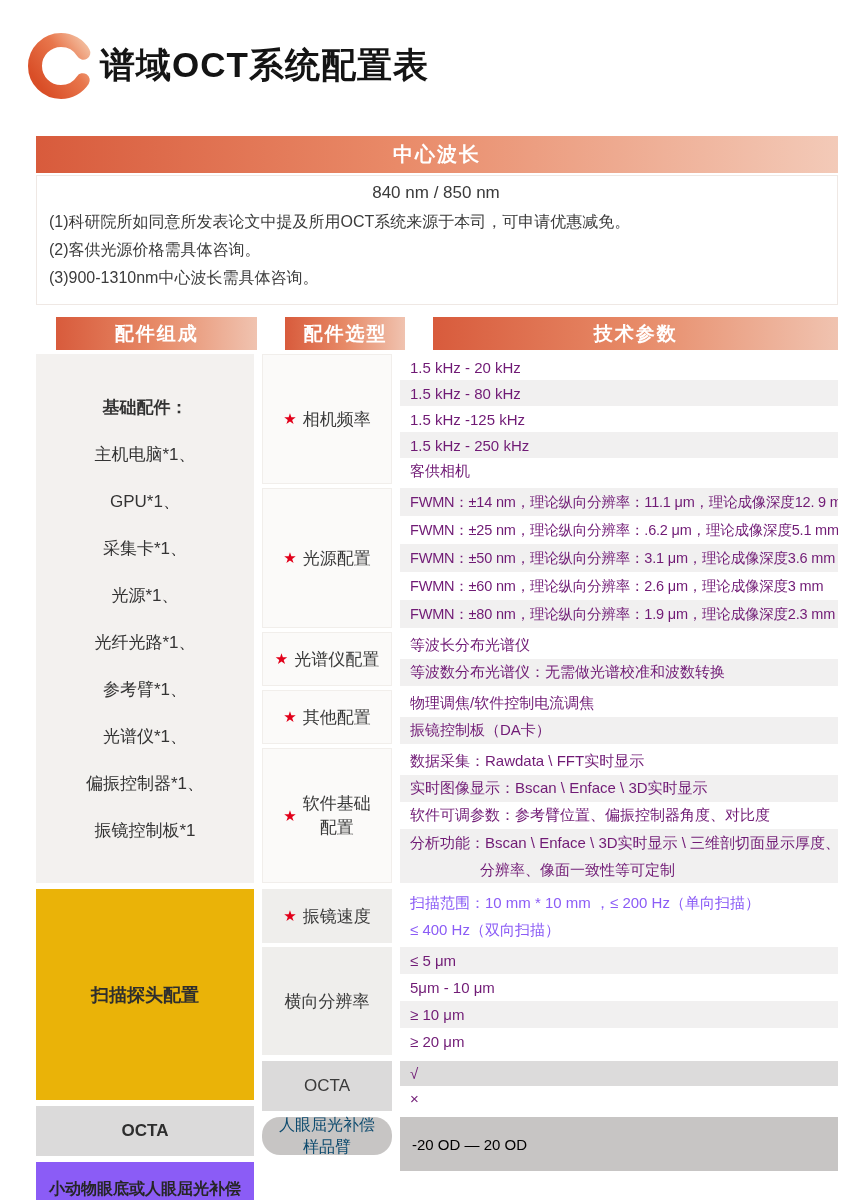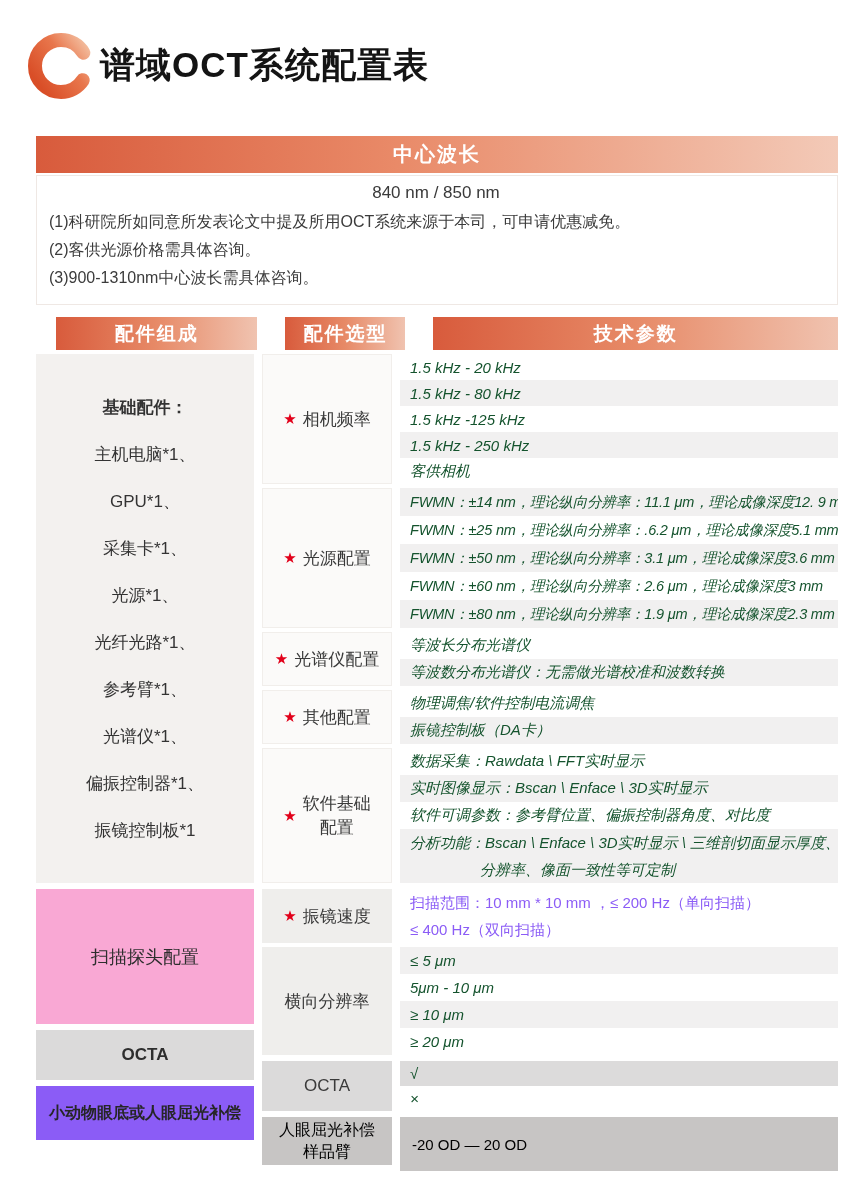--- a/index.html
+++ b/index.html
@@ -51,46 +51,46 @@
   .tbody { display: flex; margin-top: 4px; align-items: flex-start; }
   .col1 { width: 218px; margin-right: 8px; }
   .col2 { width: 130px; margin-right: 8px; }
   .col3 { width: 438px; }
 
   
   .c1 { display: flex; flex-direction: column; align-items: center; justify-content: center; text-align: center; }
   .c1-basic { height: 529px; margin-bottom: 6px; background: #f3f1ef; font-size: 17px; color: #333; }
   .c1-basic .ln { line-height: 47px; }
   .c1-basic .ttl { font-weight: bold; }
-  .c1-scan  { height: 135px; margin-bottom: 6px; background: #f9a8d4; font-size: 18px; font-weight: normal; color: #2e2e2e; }
+  .c1-scan  { height: 211px; margin-bottom: 6px; background: #eab308; font-size: 18px; font-weight: bold; color: #2e2e2e; }
   .c1-octa  { height: 50px;  margin-bottom: 6px; background: #dbdada; font-size: 17px; font-weight: bold; color: #2e2e2e; }
   .c1-fundus{ height: 54px;  background: #8b5cf6; font-size: 16px; font-weight: bold; color: #262626; }
 
   
   .c2 { display: flex; align-items: center; justify-content: center; text-align: center;
         font-size: 17px; color: #3a3a3a; }
   .cell-lite { background: #fbfaf9; border: 1px solid #f1eeeb; }
   .c2-camera { height: 130px; margin-bottom: 4px; }
   .c2-light  { height: 140px; margin-bottom: 4px; }
   .c2-spec   { height: 54px;  margin-bottom: 4px; }
   .c2-other  { height: 54px;  margin-bottom: 4px; }
   .c2-soft   { height: 135px; margin-bottom: 6px; flex-direction: row; }
   .c2-soft .two { line-height: 24px; text-align: center; }
   .c2-galvo  { height: 54px;  margin-bottom: 4px; background: #efeeec; }
   .c2-lateral{ height: 108px; margin-bottom: 6px; background: #efeeec; }
   .c2-octa   { height: 50px;  margin-bottom: 6px; background: #dbdada; }
-  .c2-refr   { height: 48px;  background: #c7c5c4; font-size: 16px; color: #000000; }
+  .c2-refr   { height: 38px;  background: #c7c5c4; font-size: 16px; color: #0c4a6e; border-radius: 18px; }
   .c2-refr .two { line-height: 22px; }
   .star { color: #e2001a; font-size: 15px; margin-right: 6px; font-weight: normal; }
 
   
   .grp { margin-bottom: 4px; }
   .grp-lg { margin-bottom: 6px; }
-  .row { display: flex; align-items: center; padding-left: 10px; font-size: 15px; color: #14532d;
-         white-space: nowrap; overflow: hidden; font-style: italic; }
+  .row { display: flex; align-items: center; padding-left: 10px; font-size: 15px; color: #701a75;
+         white-space: nowrap; overflow: hidden; }
   .w { background: #ffffff; }
   .g { background: #f1f0f0; }
   .gd { background: #dcdbdb; }
   .g-a .row { height: 26px; }
   .g-b .row { height: 28px; font-size: 14.5px; letter-spacing: -0.2px; }
   .g-c .row, .g-d .row { height: 27px; }
   .g-e .row { height: 27px; }
   .g-e .row-dbl { height: 54px; display: block; padding: 0; }
   .g-e .row-dbl .l1 { line-height: 27px; padding-left: 10px; }
   .g-e .row-dbl .l2 { line-height: 27px; padding-left: 80px; }

